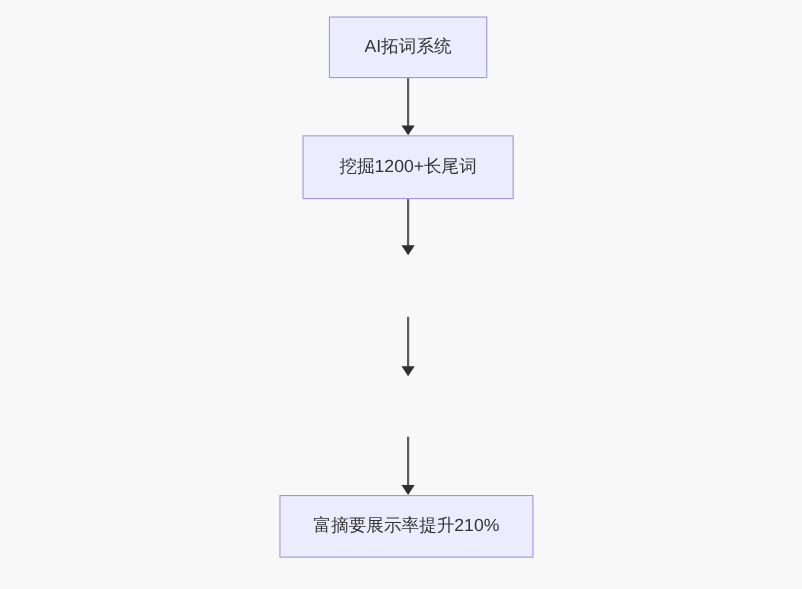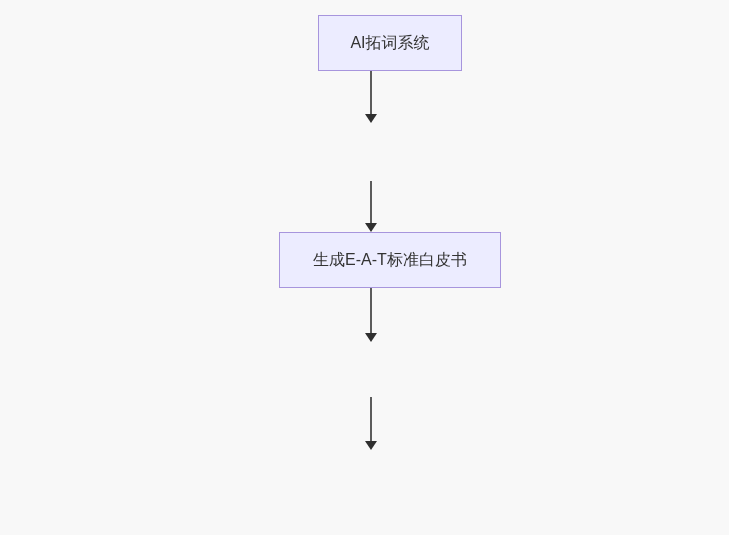--- a/index.html
+++ b/index.html
@@ -16,21 +16,20 @@
     position: absolute;
     background: #ECECFF;
     border: 1.5px solid #a795dd;
     display: flex;
     align-items: center;
     justify-content: center;
     text-align: center;
     color: #333333;
     font-size: 16px;
     line-height: 1.2;
-    margin-left: 19px;
   }
   .n1 { left: 299px; top: 15px;  width: 144px; height: 56px; }
   .n2 { left: 275px; top: 123px; width: 192px; height: 58px; }
   .n3 { left: 260px; top: 232px; width: 222px; height: 56px; }
   .n4 { left: 263px; top: 342px; width: 215px; height: 55px; }
   .n5 { left: 254px; top: 450px; width: 231px; height: 57px; }
 
   .edge { position: absolute; left: 365px; width: 12px; }
   .e1 { top: 71px;  height: 52px; }
   .e2 { top: 181px; height: 51px; }
@@ -63,35 +62,38 @@
 
   <div class="node n1">
     <span>AI拓词系统</span>
   </div>
 
   <div class="edge e1">
     <div class="line"></div>
     <div class="head"></div>
   </div>
 
+  <div class="node n2">
+    <span>挖掘1200+长尾词</span>
+  </div>
 
   <div class="edge e2">
     <div class="line"></div>
     <div class="head"></div>
   </div>
 
-  <div class="node n3">
-    <span>生成E-A-T标准白皮书</span>
-  </div>
 
   <div class="edge e3">
     <div class="line"></div>
     <div class="head"></div>
   </div>
 
 
   <div class="edge e4">
     <div class="line"></div>
     <div class="head"></div>
   </div>
 
+  <div class="node n5">
+    <span>富摘要展示率提升210%</span>
+  </div>
 
 </div>
 
 </body></html>

